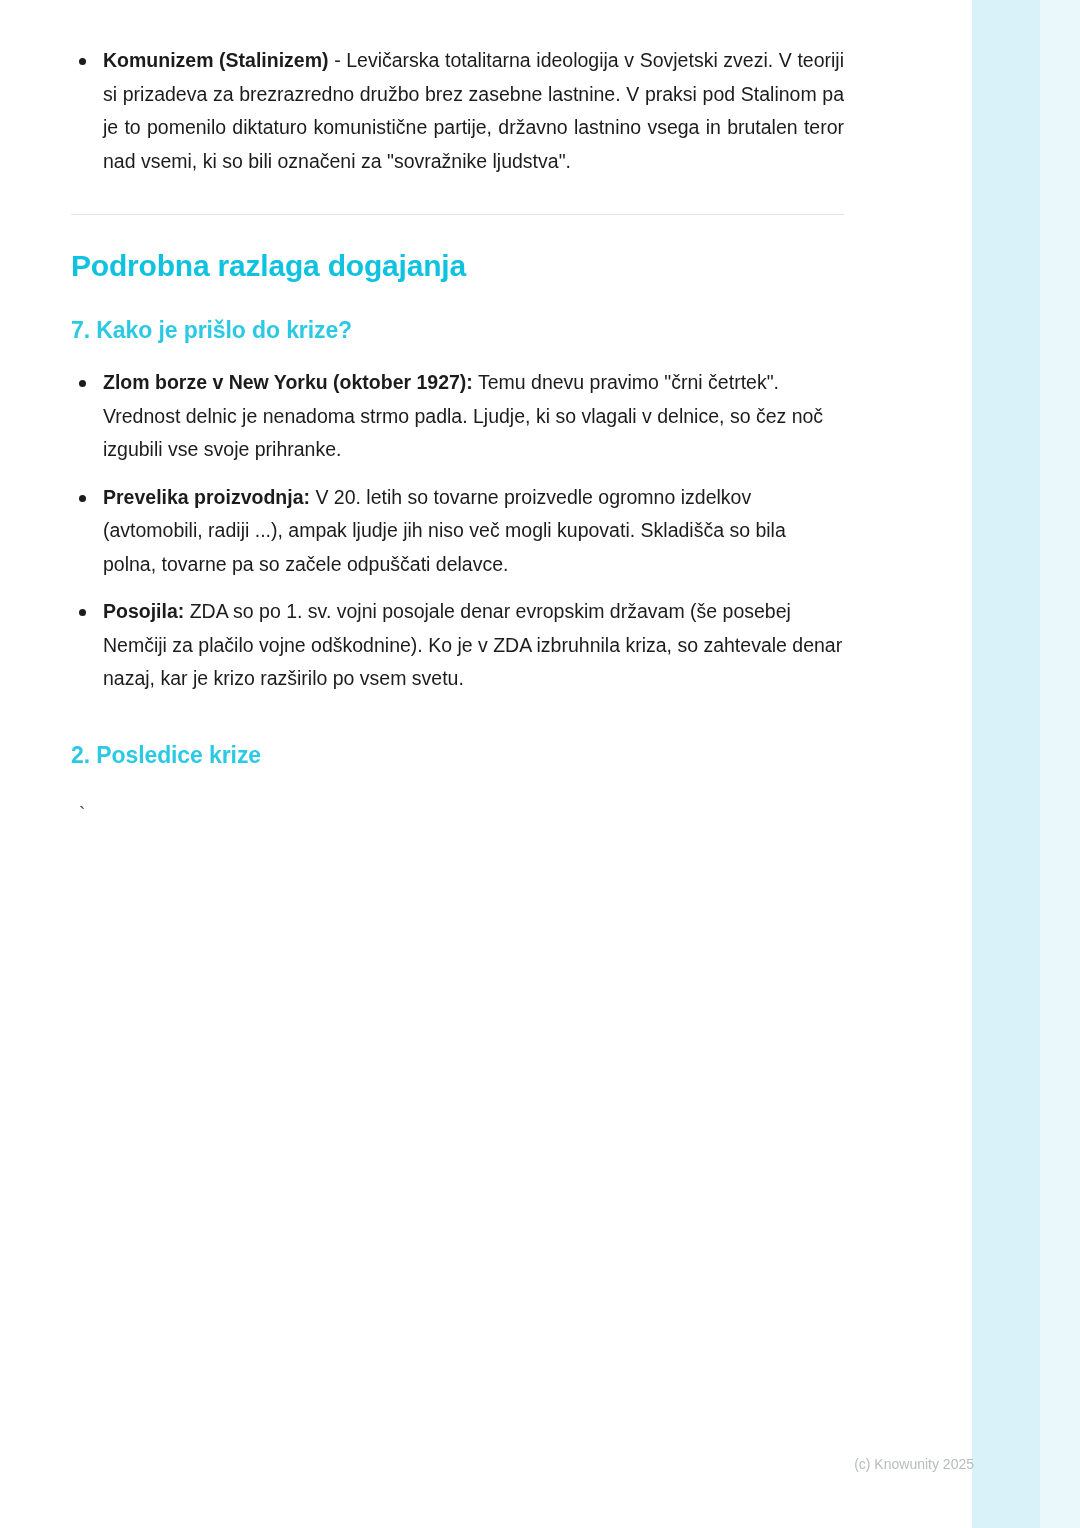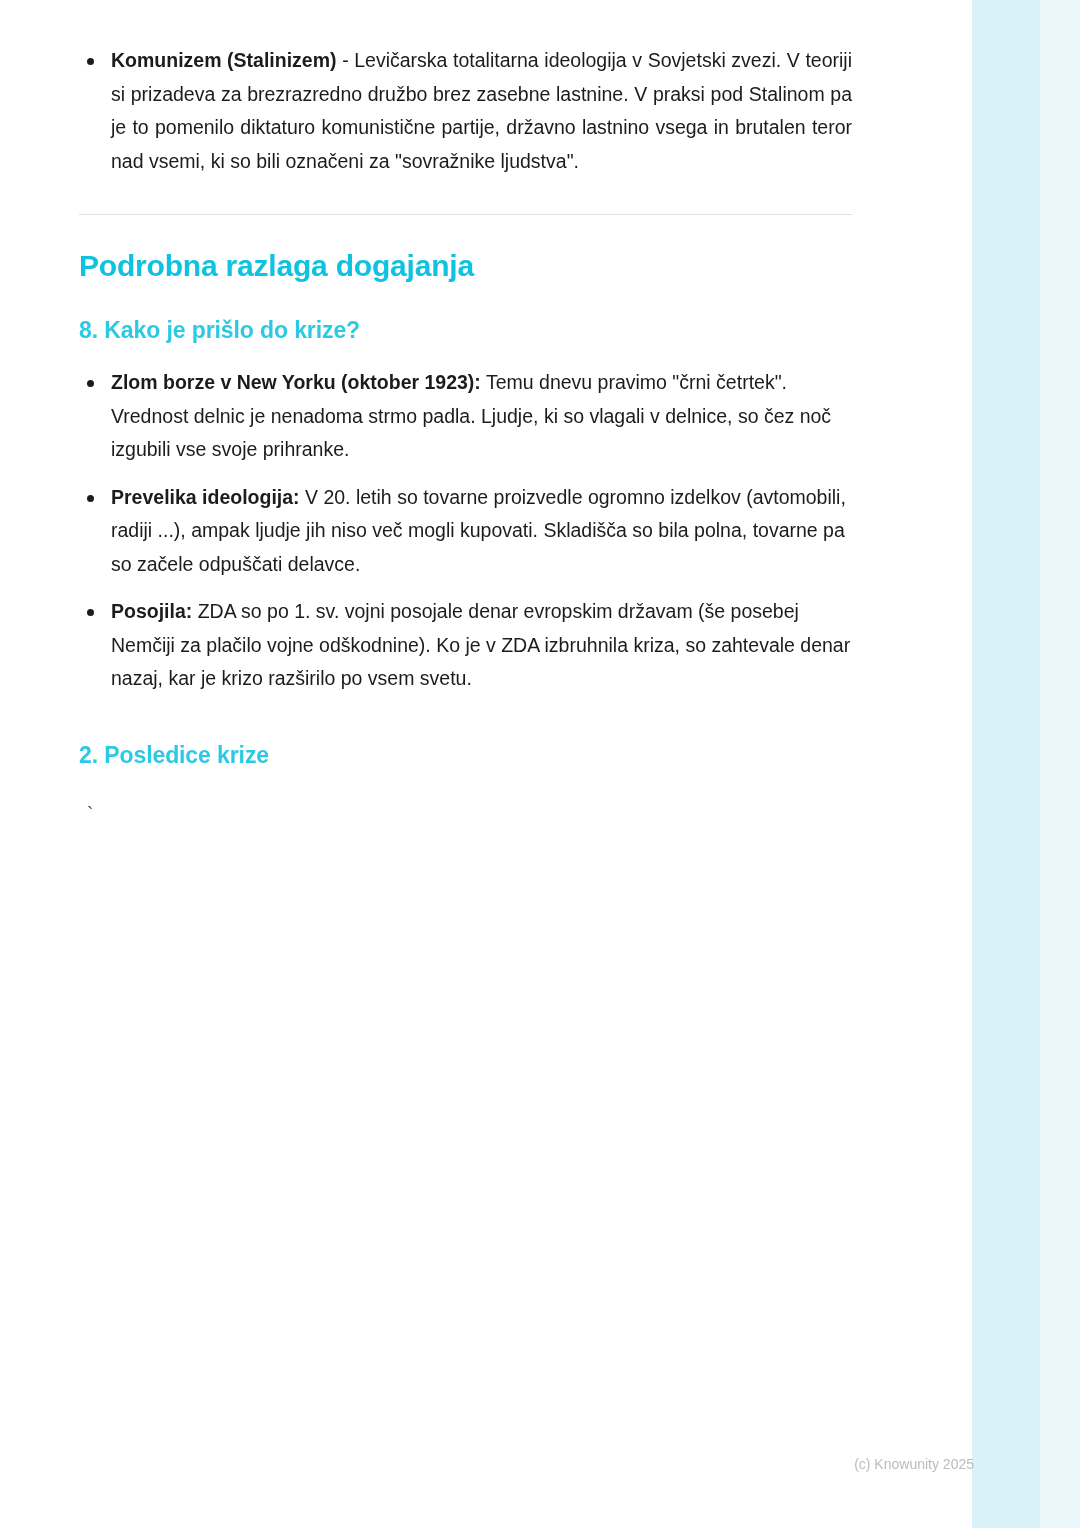--- a/index.html
+++ b/index.html
@@ -34,21 +34,21 @@
     position: absolute;
     top: 0;
     right: 40px;
     width: 68px;
     height: 1528px;
     background: #d9f2f9;
   }
   .content {
     position: absolute;
     top: 0;
-    left: 12px;
+    left: 4px;
     width: 900px;
     padding: 44px 60px 0 67px;
     box-sizing: border-box;
   }
   ul.bullets {
     list-style: none;
     margin: 0;
     padding: 0;
   }
   ul.bullets li {
@@ -125,28 +125,28 @@
     <ul class="bullets justified">
       <li>
         <span class="lead-term">Komunizem (Stalinizem)</span><span> - Levičarska totalitarna ideologija v Sovjetski zvezi. V teoriji si prizadeva za brezrazredno družbo brez zasebne lastnine. V praksi pod Stalinom pa je to pomenilo diktaturo komunistične partije, državno lastnino vsega in brutalen teror nad vsemi, ki so bili označeni za "sovražnike ljudstva".</span>
       </li>
     </ul>
 
     <hr class="divider">
 
     <h1 class="section-title">Podrobna razlaga dogajanja</h1>
 
-    <h2 class="sub-title">8. Kako je prišlo do krize?</h2>
+    <h2 class="sub-title">7. Kako je prišlo do krize?</h2>
 
     <ul class="bullets">
       <li>
-        <span class="lead-term">Zlom borze v New Yorku (oktober 1923):</span><span> Temu dnevu pravimo "črni četrtek". Vrednost delnic je nenadoma strmo padla. Ljudje, ki so vlagali v delnice, so čez noč izgubili vse svoje prihranke.</span>
+        <span class="lead-term">Zlom borze v New Yorku (oktober 1927):</span><span> Temu dnevu pravimo "črni četrtek". Vrednost delnic je nenadoma strmo padla. Ljudje, ki so vlagali v delnice, so čez noč izgubili vse svoje prihranke.</span>
       </li>
       <li>
-        <span class="lead-term">Prevelika ideologija:</span><span> V 20. letih so tovarne proizvedle ogromno izdelkov (avtomobili, radiji ...), ampak ljudje jih niso več mogli kupovati. Skladišča so bila polna, tovarne pa so začele odpuščati delavce.</span>
+        <span class="lead-term">Prevelika proizvodnja:</span><span> V 20. letih so tovarne proizvedle ogromno izdelkov (avtomobili, radiji ...), ampak ljudje jih niso več mogli kupovati. Skladišča so bila polna, tovarne pa so začele odpuščati delavce.</span>
       </li>
       <li>
         <span class="lead-term">Posojila:</span><span> ZDA so po 1. sv. vojni posojale denar evropskim državam (še posebej Nemčiji za plačilo vojne odškodnine). Ko je v ZDA izbruhnila kriza, so zahtevale denar nazaj, kar je krizo razširilo po vsem svetu.</span>
       </li>
     </ul>
 
     <h2 class="sub-title second">2. Posledice krize</h2>
 
     <ul class="bullets">
     </ul>

